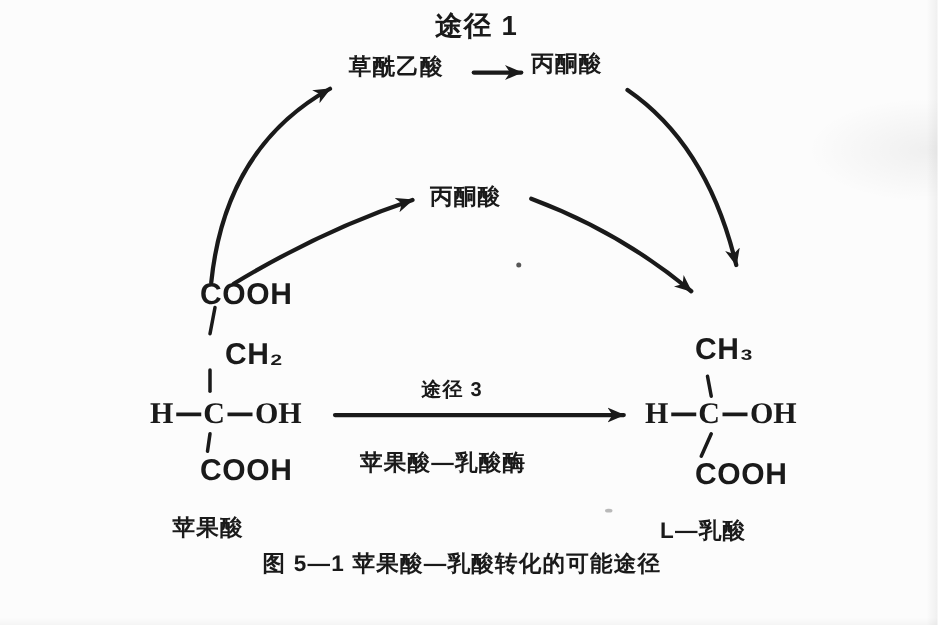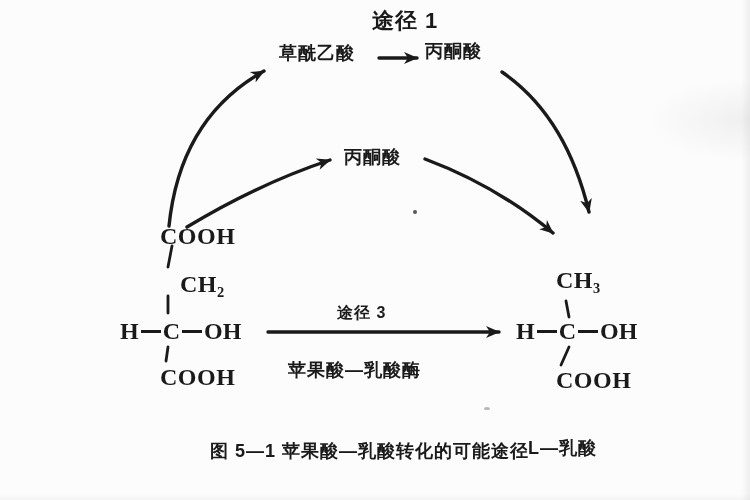--- a/index.html
+++ b/index.html
@@ -19,21 +19,21 @@
   .bond   { stroke:var(--ink); stroke-width:2.8; fill:none; stroke-linecap:round; }
   .ahp    { fill:var(--ink); }
   .cjk {
     position:absolute; font-family:"Liberation Sans","DejaVu Sans",sans-serif;
     font-weight:700; font-size:18px; line-height:1.15; letter-spacing:1px;
     white-space:nowrap;
   }
   .t22 { font-size:22px; }
   .t20 { font-size:16px; }
   .formula {
-    position:absolute; font-family:Liberation Serif, serif;
+    position:absolute; font-family:Liberation Sans, sans-serif;
     font-weight:700; font-size:24px; line-height:26px; white-space:nowrap;
     letter-spacing:0.5px;
   }
   .hcoh {
     position:absolute; display:flex; align-items:center;
     font-family:"Liberation Serif","DejaVu Serif",serif;
     font-weight:700; font-size:24px; line-height:26px;
   }
   .hcoh .dash { width:20px; height:3px; background:var(--ink); margin:0 2px; flex:0 0 auto; }
   .speck { position:absolute; border-radius:50%; }
@@ -58,48 +58,49 @@
     <path class="stroke" marker-end="url(#ah)" d="M 425 159 Q 497 186 553 233"></path>
     <path class="stroke" marker-end="url(#ah)" d="M 268 332 L 499 332"></path>
 
     <path class="bond" d="M 172 246 L 168 267"></path>
     <path class="bond" d="M 168 296 L 168 313"></path>
     <path class="bond" d="M 168 347 L 166 361"></path>
     <path class="bond" d="M 566 301 L 569 317"></path>
     <path class="bond" d="M 569 347 L 561 365"></path>
   </svg>
 
-  <div class="cjk t22" style="left:372px; top:8px;">途径 1</div>
+  <div class="cjk t22" style="left:348px; top:8px;">途径 1</div>
   <div class="cjk" style="left:279px; top:43px;">草酰乙酸</div>
   <div class="cjk" style="left:425px; top:41px;">丙酮酸</div>
 
   <div class="cjk" style="left:344px; top:147px;">丙酮酸</div>
 
   <div class="cjk t20" style="left:337px; top:304px;">途径 3</div>
   <div class="cjk" style="left:288px; top:334px;margin-top:26px;">苹果酸—乳酸酶</div>
 
   <div class="formula" style="left:160px; top:223px;">COOH</div>
   <div class="formula" style="left:180px; top:271px;">CH₂</div>
   <div class="hcoh" style="left:120px; top:318px;">
     <span>H</span>
     <span class="dash"></span>
     <span>C</span>
     <span class="dash"></span>
     <span>OH</span>
   </div>
   <div class="formula" style="left:160px; top:364px;">COOH</div>
+  <div class="cjk" style="left:138px; top:412px;">苹果酸</div>
 
   <div class="formula" style="left:556px; top:267px;">CH₃</div>
   <div class="hcoh" style="left:516px; top:318px;">
     <span>H</span>
     <span class="dash"></span>
     <span>C</span>
     <span class="dash"></span>
     <span>OH</span>
   </div>
   <div class="formula" style="left:556px; top:367px;">COOH</div>
-  <div class="cjk" style="left:528px; top:414px;margin-top:24px;">L—乳酸</div>
+  <div class="cjk" style="left:528px; top:414px;">L—乳酸</div>
 
   <div class="cjk" style="left:210px; top:441px;">图 5—1  苹果酸—乳酸转化的可能途径</div>
 
   <div class="speck speck-1"></div>
   <div class="speck speck-2"></div>
 </div>
 
 </body></html>

